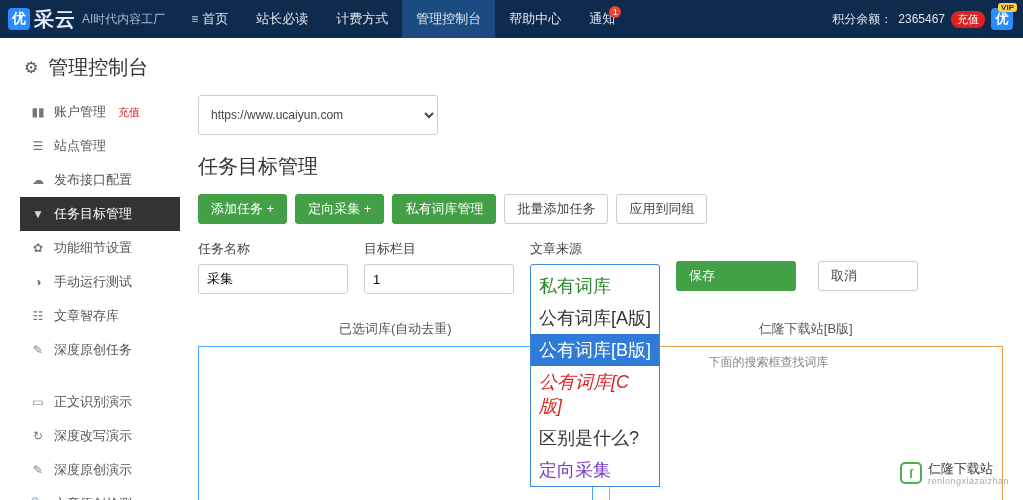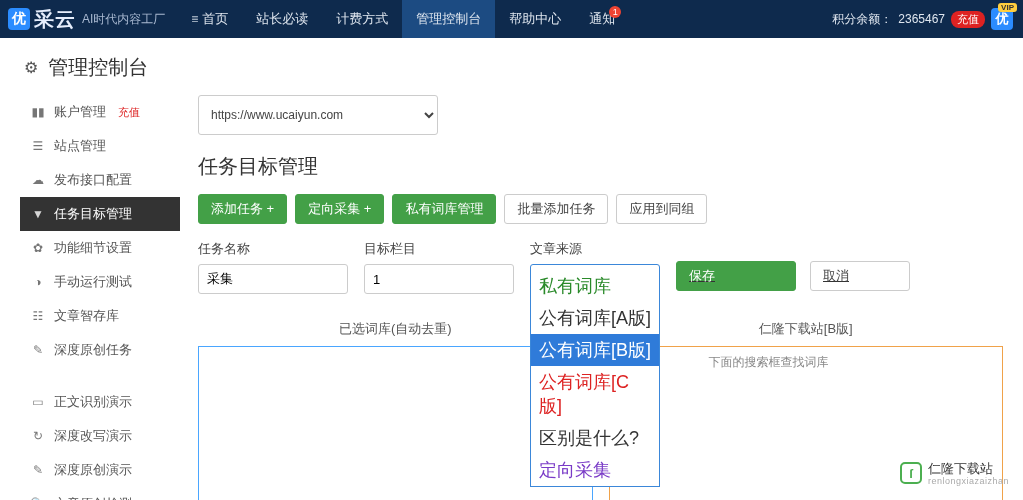--- a/index.html
+++ b/index.html
@@ -41,21 +41,21 @@
 .form-col input, .form-col select { height: 30px; border: 1px solid #ccc; border-radius: 3px; padding: 0 8px; font-size: 13px; }
 .col-name { width: 150px; }
 .col-target { width: 150px; }
 .col-source { width: 130px; position: relative; }
 .source-select { width: 130px; height: 30px; border: 1px solid #3b87d9; border-radius: 3px; background: #fff; display: flex; align-items: center; justify-content: space-between; padding: 0 6px; font-size: 13px; color: #333; cursor: pointer; }
 .source-caret { font-size: 10px; color: #555; }
 .dropdown { position: absolute; top: 30px; left: 0; width: 130px; border: 1px solid #3b87d9; border-top: none; background: #fff; z-index: 50; }
 .dropdown-item { padding: 4px 8px; font-size: 18px; cursor: pointer; }
 .dropdown-item.selected { background: #2f7bd9; color: #fff; }
 .di-private { color: #2a8a2a; }
-.di-c { color: #d22; }
+.di-c { color: #d22; font-style: italic; }
 .di-targeted { color: #7a3bc7; }
 .btn-save { width: 120px; }
 .btn-cancel { width: 100px; }
 .panels { display: flex; gap: 16px; margin-top: 26px; }
 .panel { flex: 1; }
 .panel-title { text-align: center; font-size: 13px; color: #555; margin-bottom: 8px; }
 .panel-left .box { height: 160px; border: 1px solid #4aa6ff; background: #fff; }
 .panel-right .box { height: 160px; border: 1px solid #f0a24a; background: #fff; }
 .hint { position: absolute; font-size: 12px; color: #888; }
 .watermark { position: absolute; right: 14px; bottom: 14px; display: flex; align-items: center; gap: 6px; font-size: 13px; color: #333; }
@@ -196,21 +196,21 @@
             <div class="dropdown-item di-private">私有词库</div>
             <div class="dropdown-item">公有词库[A版]</div>
             <div class="dropdown-item selected">公有词库[B版]</div>
             <div class="dropdown-item di-c">公有词库[C版]</div>
             <div class="dropdown-item">区别是什么?</div>
             <div class="dropdown-item di-targeted">定向采集</div>
           </div>
         </div>
         <div class="form-col">
           <span class="form-label">&nbsp;</span>
-          <div style="display:flex;gap:14px;text-decoration:underline;">
+          <div style="display:flex;gap:22px;">
             <button class="btn green btn-save">保存</button>
             <button class="btn btn-cancel">取消</button>
           </div>
         </div>
       </div>
 
       <div class="panels">
         <div class="panel panel-left">
           <div class="panel-title">已选词库(自动去重)</div>
           <div class="box"></div>

